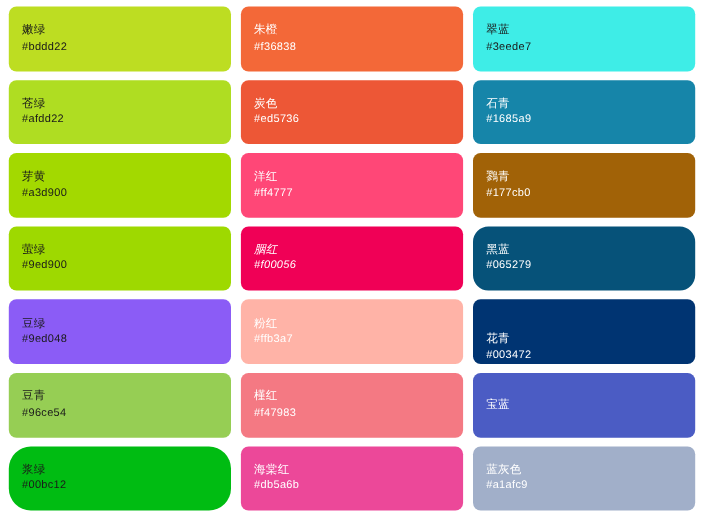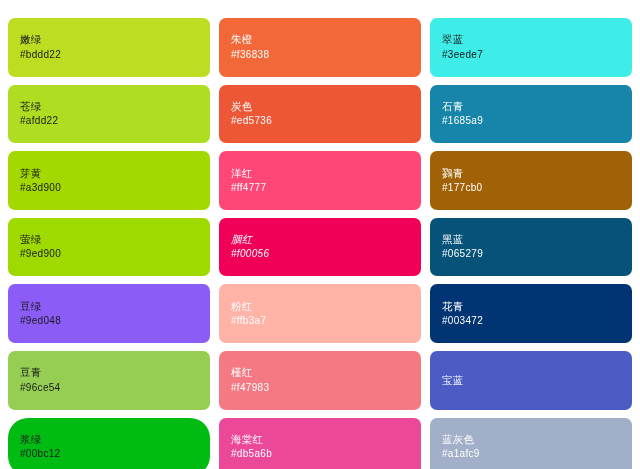--- a/index.html
+++ b/index.html
@@ -13,21 +13,21 @@
   }
 
   .palette-grid {
     width: 640px;
     height: 469px;
     display: grid;
     grid-template-columns: repeat(3, 1fr);
     grid-auto-rows: 58.6px;
     column-gap: 9px;
     row-gap: 8px;
-    padding: 18px 8px 0 8px;
+    padding: 6px 8px 0 8px;
     overflow: hidden;
   }
 
   .swatch {
     border-radius: 7px;
     position: relative;
     display: flex;
     flex-direction: column;
     justify-content: center;
     padding: 0 12px;
@@ -95,33 +95,33 @@
       <div class="swatch-hex">#177cb0</div>
     </div>
     <div class="swatch text-dark" style="background: rgb(158, 217, 0);">
       <div class="swatch-name">萤绿</div>
       <div class="swatch-hex">#9ed900</div>
     </div>
     <div class="swatch text-light" style="background: rgb(240, 0, 86); font-style: italic;">
       <div class="swatch-name">胭红</div>
       <div class="swatch-hex">#f00056</div>
     </div>
-    <div class="swatch text-light" style="background: rgb(6, 82, 121);">
+    <div class="swatch text-light" style="background: rgb(6, 82, 121); border-radius: 14px;">
       <div class="swatch-name">黑蓝</div>
       <div class="swatch-hex">#065279</div>
     </div>
     <div class="swatch text-dark" style="background: #8b5cf6;">
       <div class="swatch-name">豆绿</div>
       <div class="swatch-hex">#9ed048</div>
     </div>
     <div class="swatch text-light" style="background: rgb(255, 179, 167);">
       <div class="swatch-name">粉红</div>
       <div class="swatch-hex">#ffb3a7</div>
     </div>
-    <div class="swatch text-light" style="background: rgb(0, 52, 114);">
+    <div class="swatch text-light" style="background: rgb(0, 52, 114); justify-content: flex-end;">
       <div class="swatch-name">花青</div>
       <div class="swatch-hex">#003472</div>
     </div>
     <div class="swatch text-dark" style="background: rgb(150, 206, 84);">
       <div class="swatch-name">豆青</div>
       <div class="swatch-hex">#96ce54</div>
     </div>
     <div class="swatch text-light" style="background: rgb(244, 121, 131);">
       <div class="swatch-name">槿红</div>
       <div class="swatch-hex">#f47983</div>

